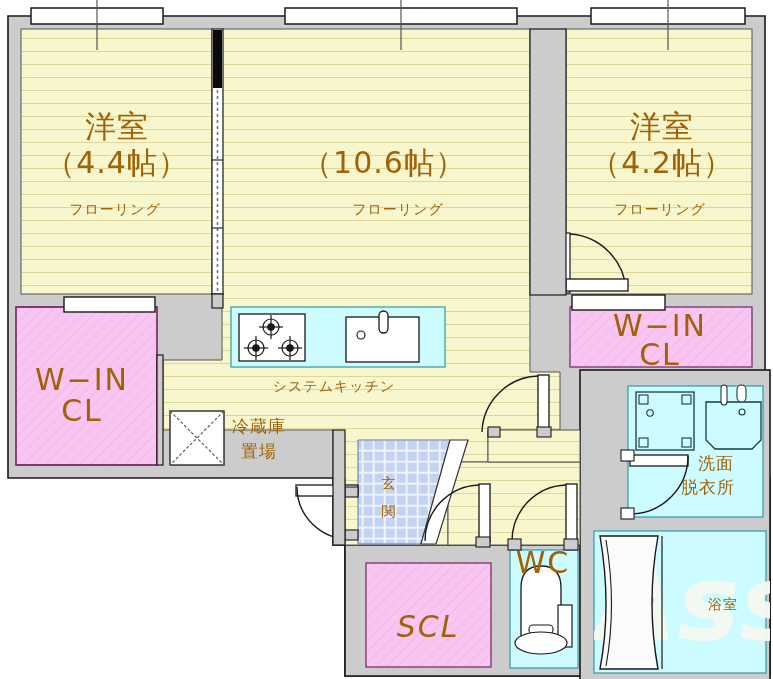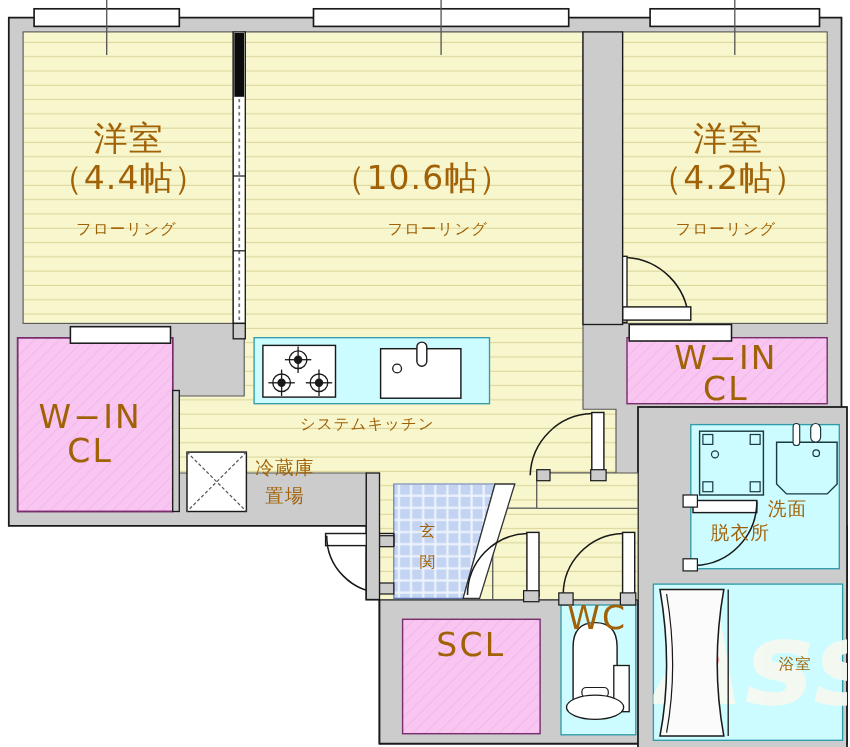--- a/index.html
+++ b/index.html
@@ -262,22 +262,22 @@
 <div class="lbl mid ctr" style="left:660px;top:340px;">CL</div>
 
 <div class="lbl jp sm ctr" style="left:334px;top:374px;">システムキッチン</div>
 
 <div class="lbl jp xs ctr" style="left:259px;top:415px;text-align:right;">冷蔵庫</div>
 <div class="lbl jp xs ctr" style="left:259px;top:440px;text-align:right;">置場</div>
 
 <div class="lbl jp sm ctr" style="left:389px;top:471px;">玄</div>
 <div class="lbl jp sm ctr" style="left:389px;top:499px;">関</div>
 
-<div class="lbl mid ctr" style="left:428px;top:572px;">SCL</div>
+<div class="lbl mid ctr" style="left:428px;top:612px;font-style:italic;">SCL</div>
 
 <div class="lbl mid ctr" style="left:543px;top:548px;text-align:right;">WC</div>
 
 <div class="lbl jp sm ctr" style="left:723px;top:592px;">浴室</div>
 
 <div class="lbl jp xs ctr" style="left:716px;top:452px;">洗面</div>
-<div class="lbl jp xs ctr" style="left:673px;top:476px;font-family:Liberation Mono, monospace;">脱衣所</div>
+<div class="lbl jp xs ctr" style="left:708px;top:476px;">脱衣所</div>
 
 </div>
 
 </body></html>

